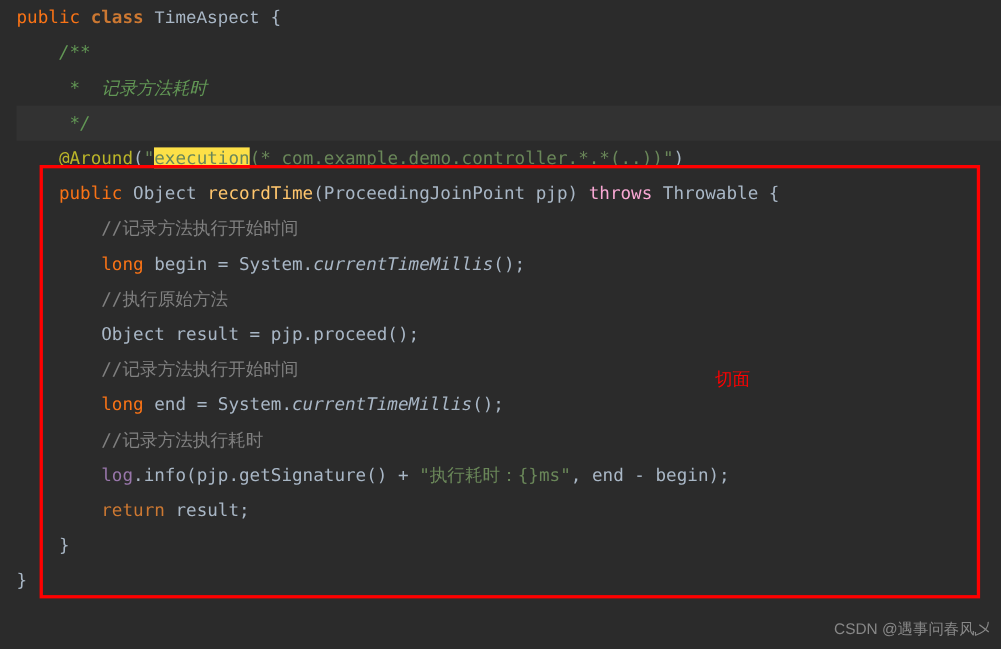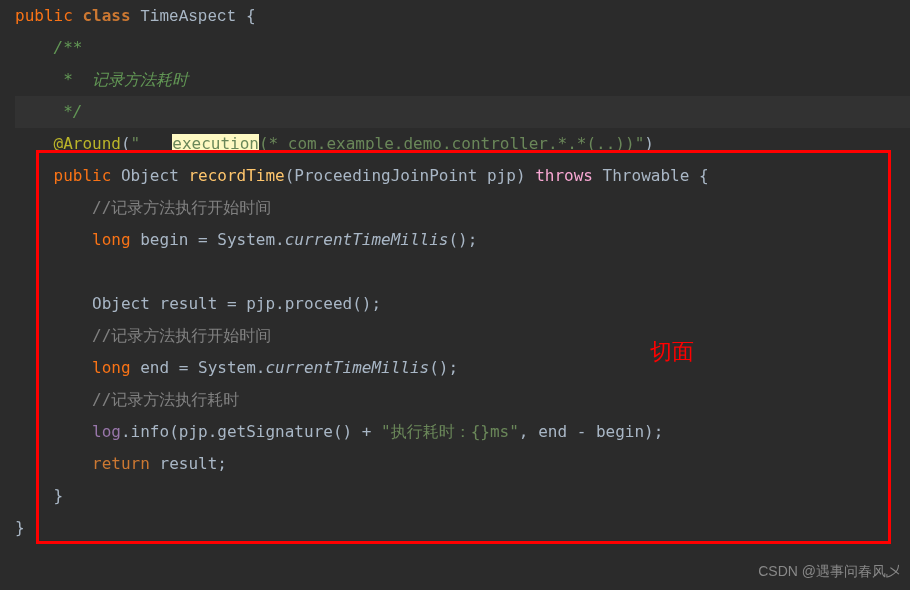--- a/index.html
+++ b/index.html
@@ -37,34 +37,34 @@
     .kw-return { color: #cc7832; }
     .kw-new { color: #cc7832; font-style: italic; }
     .class-name { color: #a9b7c6; font-family: Liberation Mono, monospace; }
     .comment { color: #629755; font-style: italic; }
     .comment-gray { color: #808080; }
     .annotation { color: #bbb529; }
     .string { color: #6a8759; }
     .method-def { color: #ffc66d; }
     .static-method { color: #a9b7c6; font-style: italic; }
     .var { color: #9876aa; }
-    .selection-bg { background: #fef9c3; margin-left: 32px; }
+    .selection-bg { background: #fde047; }
     .red-box {
       border: 3px solid #ff0000;
       position: absolute;
       left: 36px;
       top: 150px;
       width: 855px;
       height: 394px;
       pointer-events: none;
     }
     .red-label {
       position: absolute;
       color: #ff0000;
-      font-size: 22px;
+      font-size: 16px;
       font-family: sans-serif;
       font-style: normal;
       left: 650px;
       top: 330px;
     }
     .watermark {
       position: absolute;
       right: 10px;
       bottom: 5px;
       color: #888;
@@ -77,21 +77,21 @@
 
 <div class="code-container">
   <div class="line"><span class="kw-public">public</span> <span class="kw-class">class</span> <span class="class-name">TimeAspect</span><span> {</span></div>
   <div class="line"><span>    </span><span class="comment">/**</span></div>
   <div class="line"><span>     </span><span class="comment">* </span><span class="comment"> 记录方法耗时</span></div>
   <div class="line hl-line"><span>     </span><span class="comment">*/</span></div>
   <div class="line"><span>    </span><span class="annotation">@Around</span><span>(</span><span class="string">"</span><span class="string selection-bg">execution</span><span class="string">(* com.example.demo.controller.*.*(..))"</span><span>)</span></div>
   <div class="line"><span>    </span><span class="kw-public">public</span><span> Object </span><span class="method-def">recordTime</span><span>(ProceedingJoinPoint pjp) </span><span class="kw-throws">throws</span><span> Throwable {</span></div>
   <div class="line"><span>        </span><span class="comment-gray">//记录方法执行开始时间</span></div>
   <div class="line"><span>        </span><span class="kw-public">long</span><span> begin = System.</span><span class="static-method">currentTimeMillis</span><span>();</span></div>
-  <div class="line"><span>        </span></div>
+  <div class="line"><span>        </span><span class="comment-gray">//执行原始方法</span></div>
   <div class="line"><span>        </span><span>Object result = pjp.proceed();</span></div>
   <div class="line"><span>        </span><span class="comment-gray">//记录方法执行开始时间</span></div>
   <div class="line"><span>        </span><span class="kw-public">long</span><span> end = System.</span><span class="static-method">currentTimeMillis</span><span>();</span></div>
   <div class="line"><span>        </span><span class="comment-gray">//记录方法执行耗时</span></div>
   <div class="line"><span>        </span><span class="var">log</span><span>.info(pjp.getSignature() + </span><span class="string">"执行耗时：{}ms"</span><span>, end - begin);</span></div>
   <div class="line"><span>        </span><span class="kw-return">return</span><span> result;</span></div>
   <div class="line"><span>    </span><span>}</span></div>
   <div class="line"><span>}</span></div>
 </div>
 

